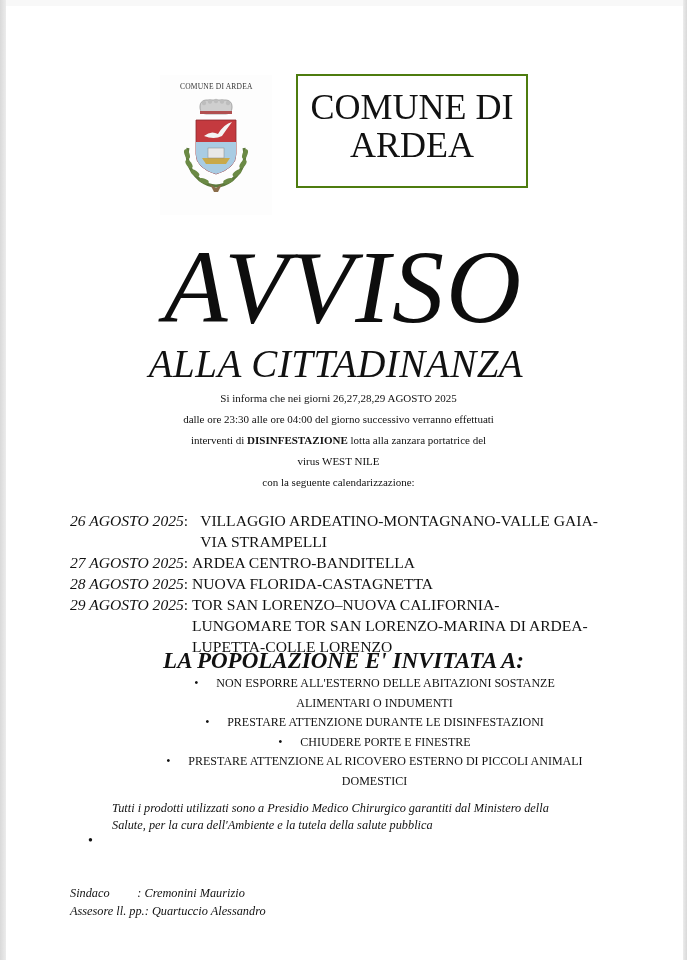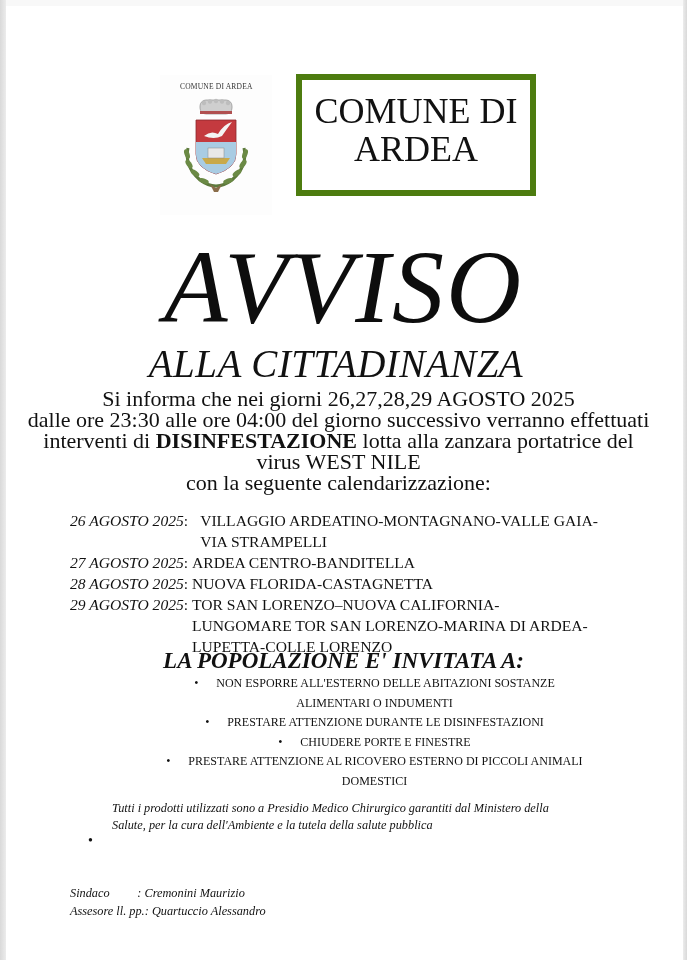--- a/index.html
+++ b/index.html
@@ -13,31 +13,31 @@
     background: linear-gradient(to right, #d9d9d9, #ececec); }
   .edge-right { position: absolute; right: 0; top: 0; width: 4px; height: 960px;
     background: linear-gradient(to left, #d9d9d9, #ececec); }
   .edge-top { position: absolute; left: 6px; right: 4px; top: 0; height: 6px; background: #f8f8f8; }
 
   .crest-block { position: absolute; left: 160px; top: 75px; width: 112px; height: 140px; background: #fdfdfd; }
   .crest-caption { position: absolute; left: 180px; top: 82px; font-size: 7.5px; letter-spacing: 0.2px; color: #333; }
   .crest { position: absolute; left: 178px; top: 96px; width: 76px; height: 100px; }
 
   .title-box { position: absolute; left: 296px; top: 74px; width: 228px; height: 110px;
-    border: 6px solid #4d7c0f; background: #fff; text-align: center; }
+    border: 2px solid #4d7c0f; background: #fff; text-align: center; }
   .title-box span { display: block; font-size: 36px; line-height: 38px; color: #111; }
   .title-box .l1 { margin-top: 12px; }
 
   .avviso { position: absolute; left: 0; width: 687px; top: 232px; text-align: center;
     font-style: italic; font-size: 104px; line-height: 110px; letter-spacing: 2px; color: #0d0d0d; }
   .subtitle { position: absolute; left: 0; width: 672px; top: 343px; text-align: center;
     font-style: italic; font-size: 39px; line-height: 42px; letter-spacing: 0.5px; color: #111; }
 
   .intro { position: absolute; left: 0; width: 677px; top: 388px; text-align: center;
-    font-size: 22px; line-height: 21px; }
+    font-size: 11px; line-height: 21px; }
   .intro b { font-weight: bold; }
 
   .schedule { position: absolute; left: 70px; top: 510px; width: 580px; font-size: 15.6px; line-height: 21px; }
   .srow { display: flex; }
   .sdate { font-style: italic; white-space: nowrap; }
   .sloc { white-space: pre-line; }
   .srow.r1 .sloc { padding-left: 12px; }
 
   .invite-title { position: absolute; left: 0; width: 687px; top: 648px; text-align: center;
     font-style: italic; font-weight: bold; font-size: 23px; line-height: 26px; }

